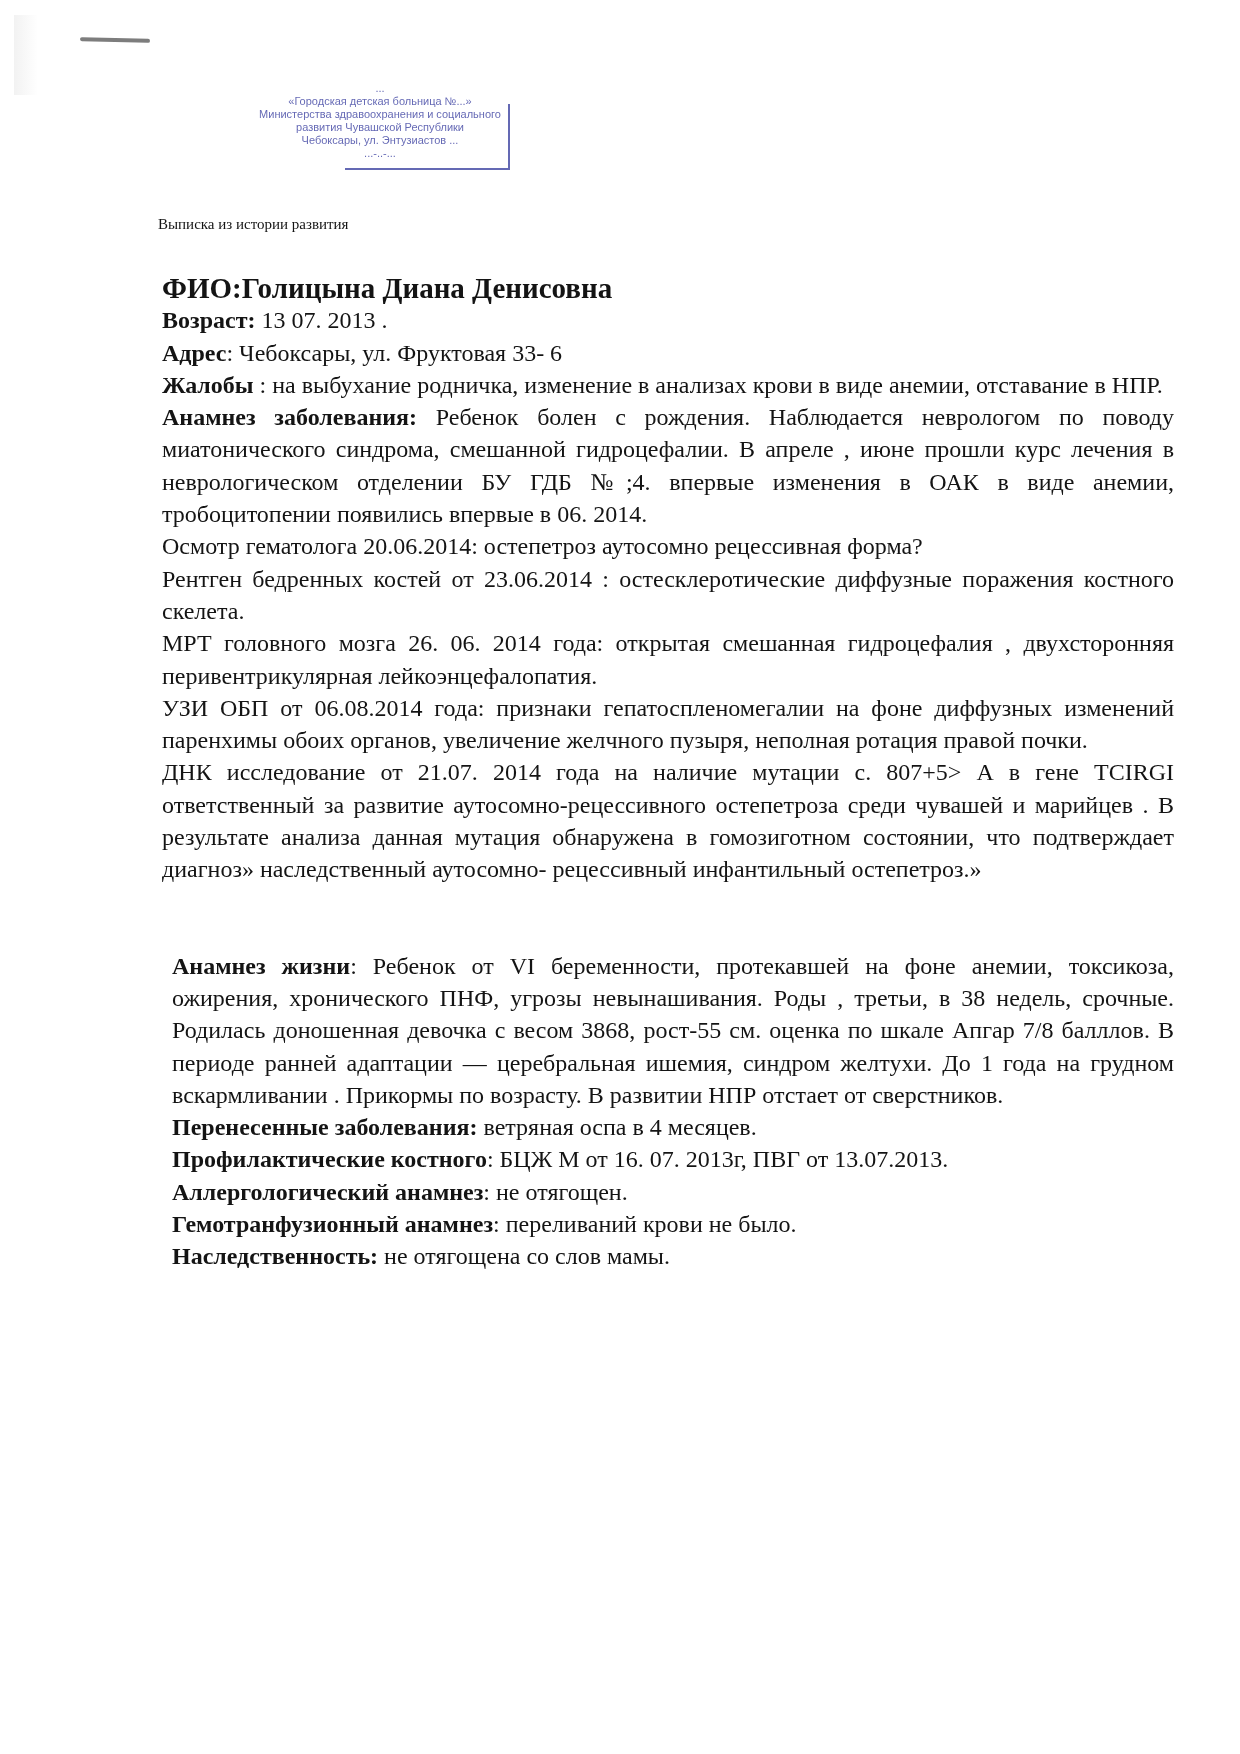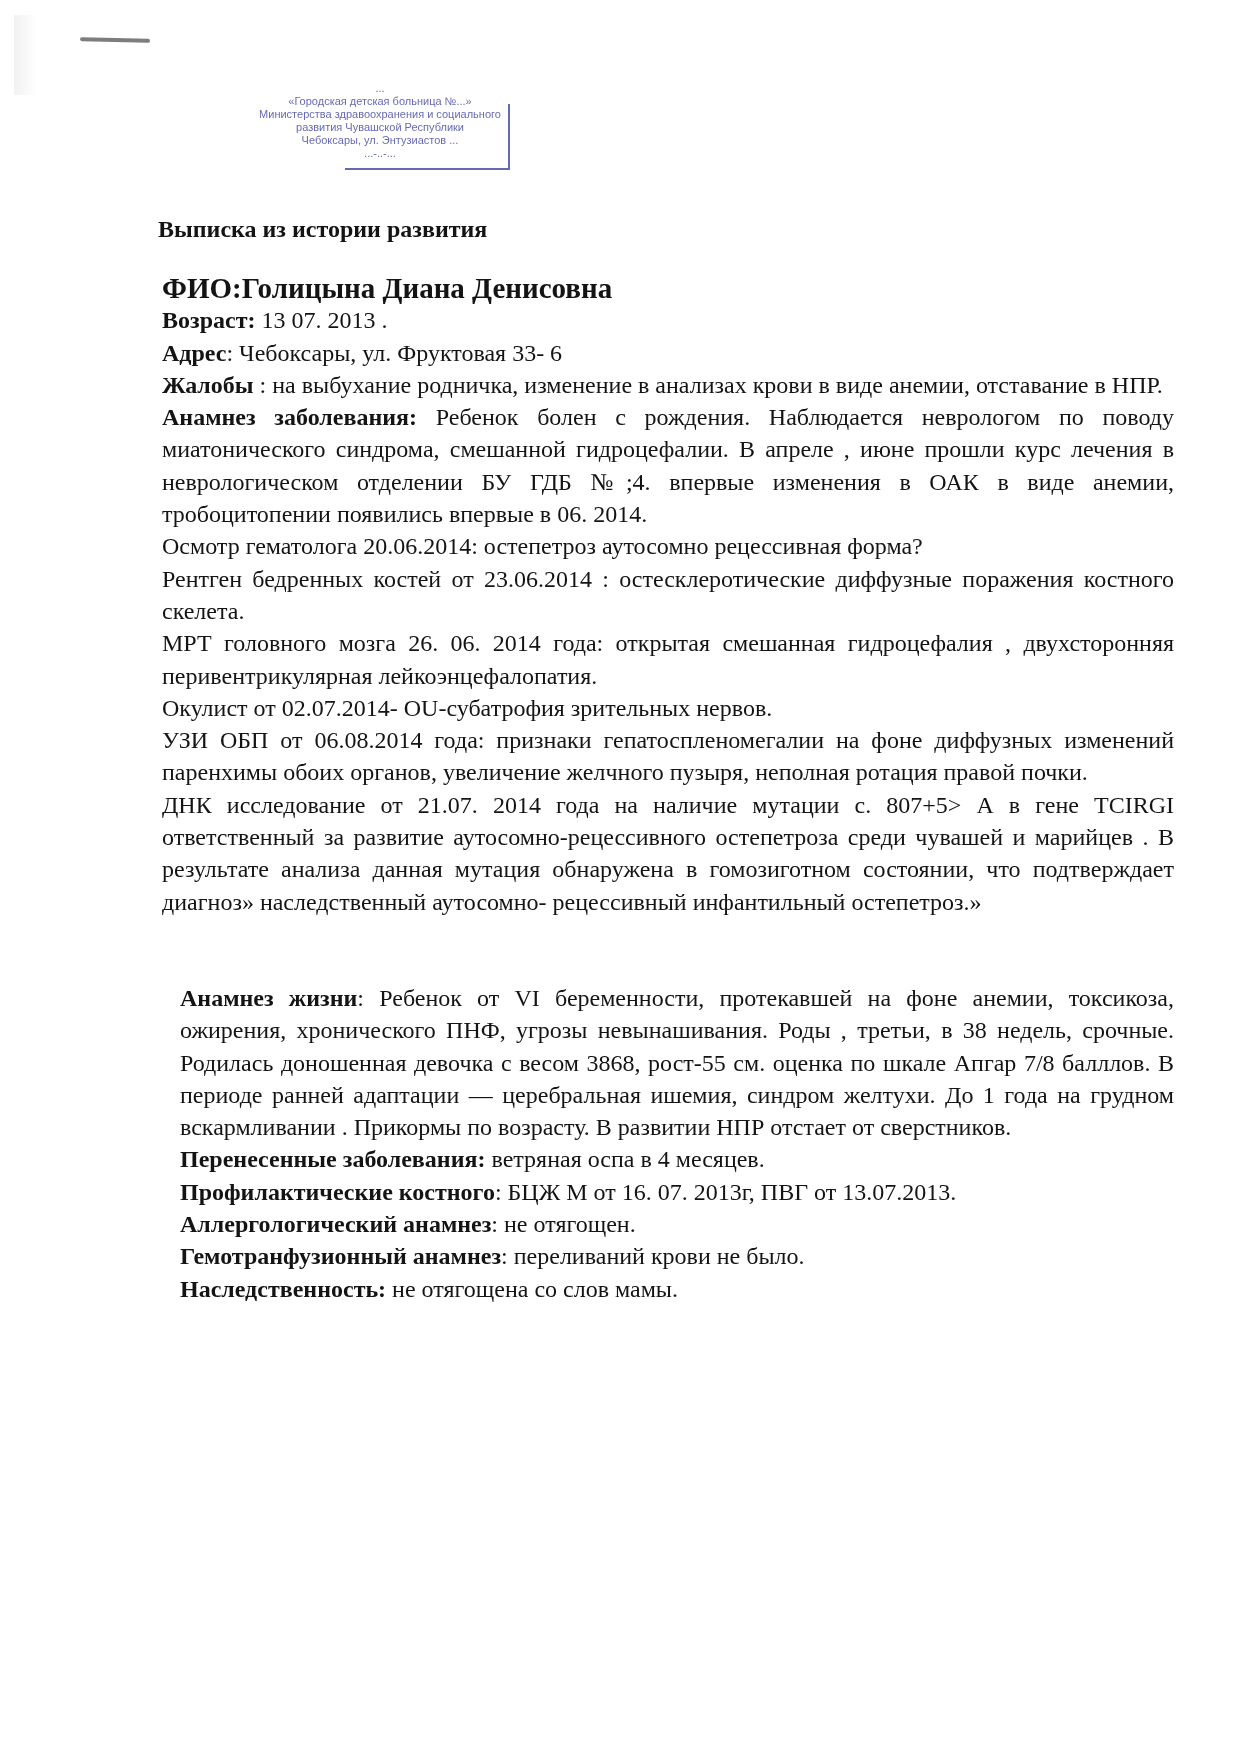--- a/index.html
+++ b/index.html
@@ -10,28 +10,28 @@
   .edge-shadow { position:absolute; left:14px; top:15px; width:24px; height:80px;
                  background:linear-gradient(90deg,#f2f2f2,#ffffff); }
   .stamp { position:absolute; left:250px; top:82px; width:260px; height:90px;
            color:#4a4fa8; font-family:"Liberation Sans", sans-serif; font-size:11px;
            line-height:13px; text-align:center; opacity:0.85; }
   .stamp .line { display:block; white-space:nowrap; }
   .stamp .frame { position:absolute; right:0; top:22px; width:4px; height:64px;
                   border-right:2px solid #4a4fa8; }
   .stamp .frame-bottom { position:absolute; left:95px; right:0; bottom:2px;
                          border-bottom:2px solid #4a4fa8; }
-  .doc-title { position:absolute; left:158px; top:216px; font-size:24px; font-weight:bold; }
+  .doc-title { position:absolute; left:158px; top:216px; font-size:15px; font-weight:normal; }
   .content { position:absolute; left:162px; top:272px; width:1012px; font-size:24px;
              line-height:32.3px; text-align:justify; }
   .content p { margin:0; }
   .content b { font-weight:bold; }
   .gap { height:64px; }
   .name-line { font-size:29px; }
-  .life { margin-left:18px; }
+  .life { margin-left:10px; }
 </style>
 </head>
 <body>
 
 <div class="edge-shadow"></div>
 <div class="staple"></div>
 
 <div class="stamp">
   <span class="line">...</span>
   <span class="line">«Городская детская больница №...»</span>
@@ -57,21 +57,20 @@
   </p>
   <p>
     <b>Жалобы</b><span> : на выбухание родничка, изменение в анализах крови в виде анемии, отставание в НПР.</span>
   </p>
   <p>
     <b>Анамнез заболевания:</b><span>  Ребенок болен с рождения.  Наблюдается неврологом по поводу миатонического синдрома, смешанной гидроцефалии. В апреле , июне прошли курс лечения в неврологическом отделении БУ ГДБ №;4. впервые изменения в ОАК в виде анемии, тробоцитопении появились впервые в 06. 2014.</span>
   </p>
   <p>Осмотр гематолога 20.06.2014: остепетроз аутосомно рецессивная форма?</p>
   <p>Рентген бедренных костей от 23.06.2014 : остесклеротические диффузные поражения костного скелета.</p>
   <p>МРТ головного мозга 26. 06. 2014 года: открытая смешанная гидроцефалия , двухсторонняя перивентрикулярная лейкоэнцефалопатия.</p>
-  <p>Окулист от 02.07.2014- OU-субатрофия зрительных нервов.</p>
   <p>УЗИ ОБП от 06.08.2014 года: признаки гепатоспленомегалии на фоне диффузных изменений паренхимы обоих органов, увеличение желчного пузыря, неполная ротация правой почки.</p>
   <p>ДНК исследование от 21.07. 2014 года на наличие мутации с. 807+5&gt; А в гене TCIRGI ответственный за развитие аутосомно-рецессивного остепетроза среди чувашей и марийцев . В результате анализа данная мутация обнаружена в гомозиготном состоянии, что подтверждает диагноз» наследственный аутосомно- рецессивный инфантильный остепетроз.»</p>
 
   <div class="gap"></div>
 
   <div class="life">
     <p>
       <b>Анамнез жизни</b><span>:   Ребенок от VI беременности, протекавшей на фоне анемии, токсикоза, ожирения, хронического ПНФ,   угрозы невынашивания.  Роды , третьи, в 38 недель, срочные. Родилась доношенная девочка с весом 3868, рост-55 см. оценка по шкале Апгар 7/8 балллов. В периоде ранней адаптации — церебральная ишемия, синдром желтухи. До 1 года на грудном вскармливании . Прикормы по возрасту. В развитии НПР отстает от сверстников.</span>
     </p>
     <p>

